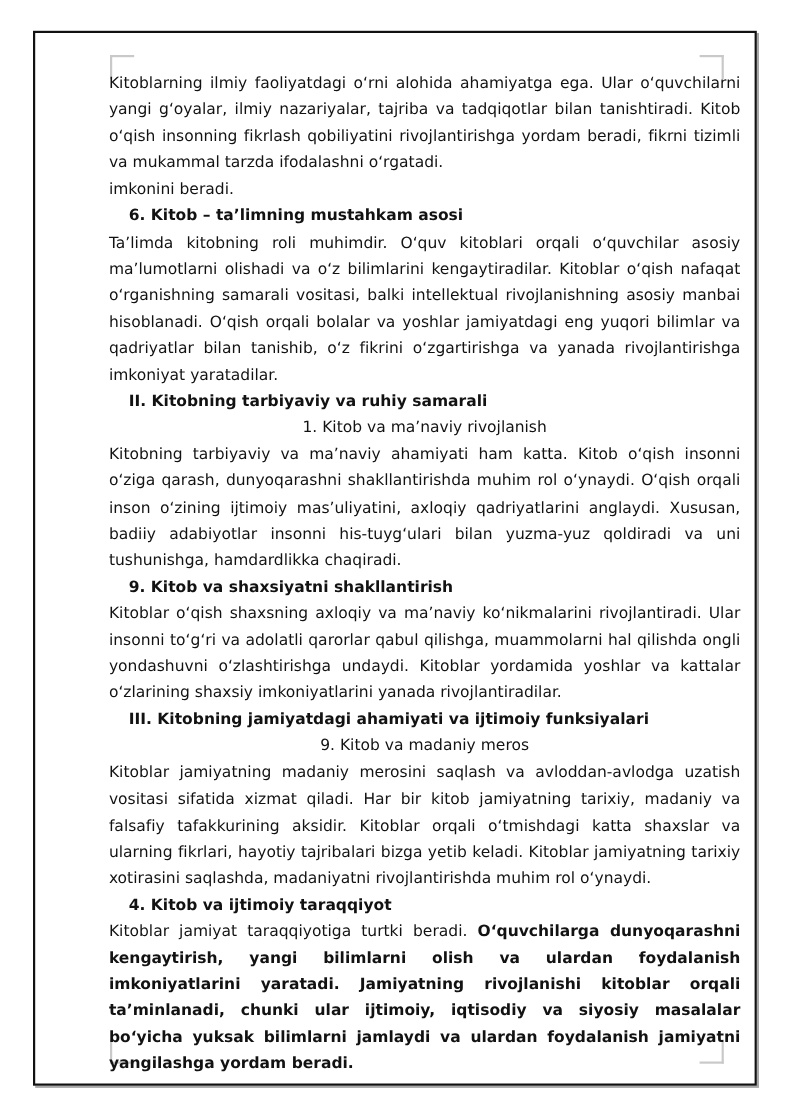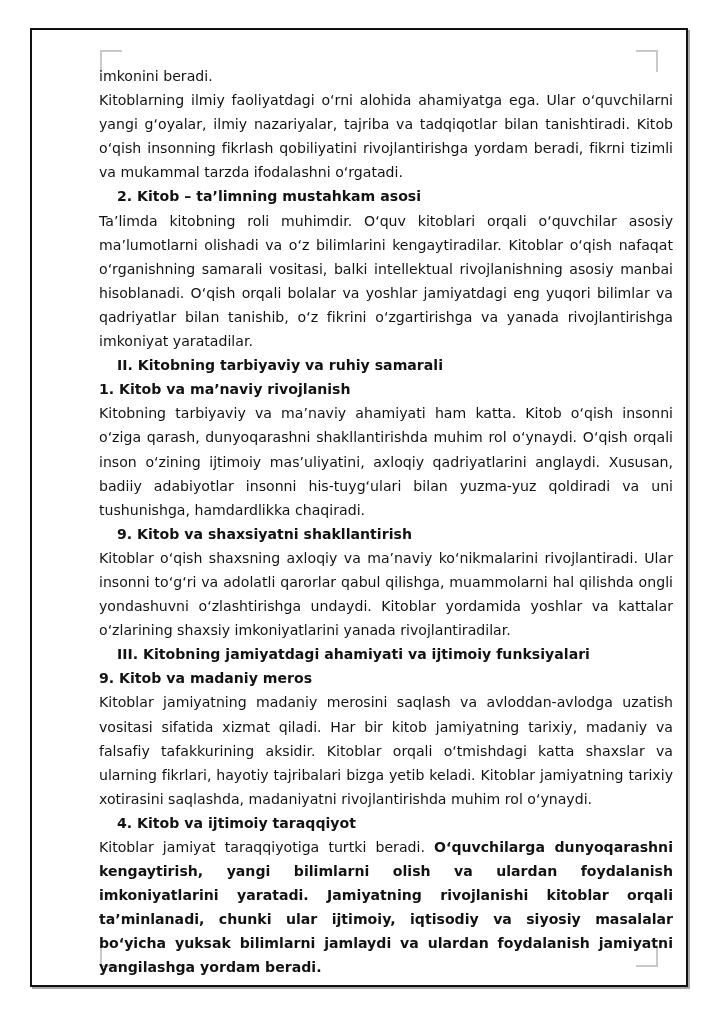--- a/index.html
+++ b/index.html
@@ -75,45 +75,45 @@
 
   .heading-bold {
     margin: 0;
     font-weight: 700;
     text-align: left;
     padding-left: 18px;
   }
 
   .subheading {
     margin: 0;
-    font-weight: 700;
-    text-align: left;
+    font-weight: 400;
+    text-align: center;
   }
 
   .b { font-weight: 700; }
 </style>
 </head>
 <body>
 
 <div class="page-wrap">
 
   <div class="page-sheet">
 
     <div class="crop-mark tl"></div>
     <div class="crop-mark tr"></div>
     <div class="crop-mark bl"></div>
     <div class="crop-mark br"></div>
 
     <div class="doc-body">
 
+      <p class="para">Kitoblarning ilmiy faoliyatdagi o‘rni alohida ahamiyatga ega. Ular o‘quvchilarni yangi g‘oyalar, ilmiy nazariyalar, tajriba va tadqiqotlar bilan tanishtiradi. Kitob o‘qish insonning fikrlash qobiliyatini rivojlantirishga yordam beradi, fikrni tizimli va mukammal tarzda ifodalashni o‘rgatadi.</p>
+
       <p class="para nojust">imkonini beradi.</p>
 
-      <p class="para">Kitoblarning ilmiy faoliyatdagi o‘rni alohida ahamiyatga ega. Ular o‘quvchilarni yangi g‘oyalar, ilmiy nazariyalar, tajriba va tadqiqotlar bilan tanishtiradi. Kitob o‘qish insonning fikrlash qobiliyatini rivojlantirishga yordam beradi, fikrni tizimli va mukammal tarzda ifodalashni o‘rgatadi.</p>
-
-      <p class="heading-bold">2. Kitob – ta’limning mustahkam asosi</p>
+      <p class="heading-bold">6. Kitob – ta’limning mustahkam asosi</p>
 
       <p class="para">Ta’limda kitobning roli muhimdir. O‘quv kitoblari orqali o‘quvchilar asosiy ma’lumotlarni olishadi va o‘z bilimlarini kengaytiradilar. Kitoblar o‘qish nafaqat o‘rganishning samarali vositasi, balki intellektual rivojlanishning asosiy manbai hisoblanadi. O‘qish orqali bolalar va yoshlar jamiyatdagi eng yuqori bilimlar va qadriyatlar bilan tanishib, o‘z fikrini o‘zgartirishga va yanada rivojlantirishga imkoniyat yaratadilar.</p>
 
       <p class="heading-bold">II. Kitobning tarbiyaviy va ruhiy samarali</p>
 
       <p class="subheading">1. Kitob va ma’naviy rivojlanish</p>
 
       <p class="para">Kitobning tarbiyaviy va ma’naviy ahamiyati ham katta. Kitob o‘qish insonni o‘ziga qarash, dunyoqarashni shakllantirishda muhim rol o‘ynaydi. O‘qish orqali inson o‘zining ijtimoiy mas’uliyatini, axloqiy qadriyatlarini anglaydi. Xususan, badiiy adabiyotlar insonni his-tuyg‘ulari bilan yuzma-yuz qoldiradi va uni tushunishga, hamdardlikka chaqiradi.</p>
 
       <p class="heading-bold">9. Kitob va shaxsiyatni shakllantirish</p>

